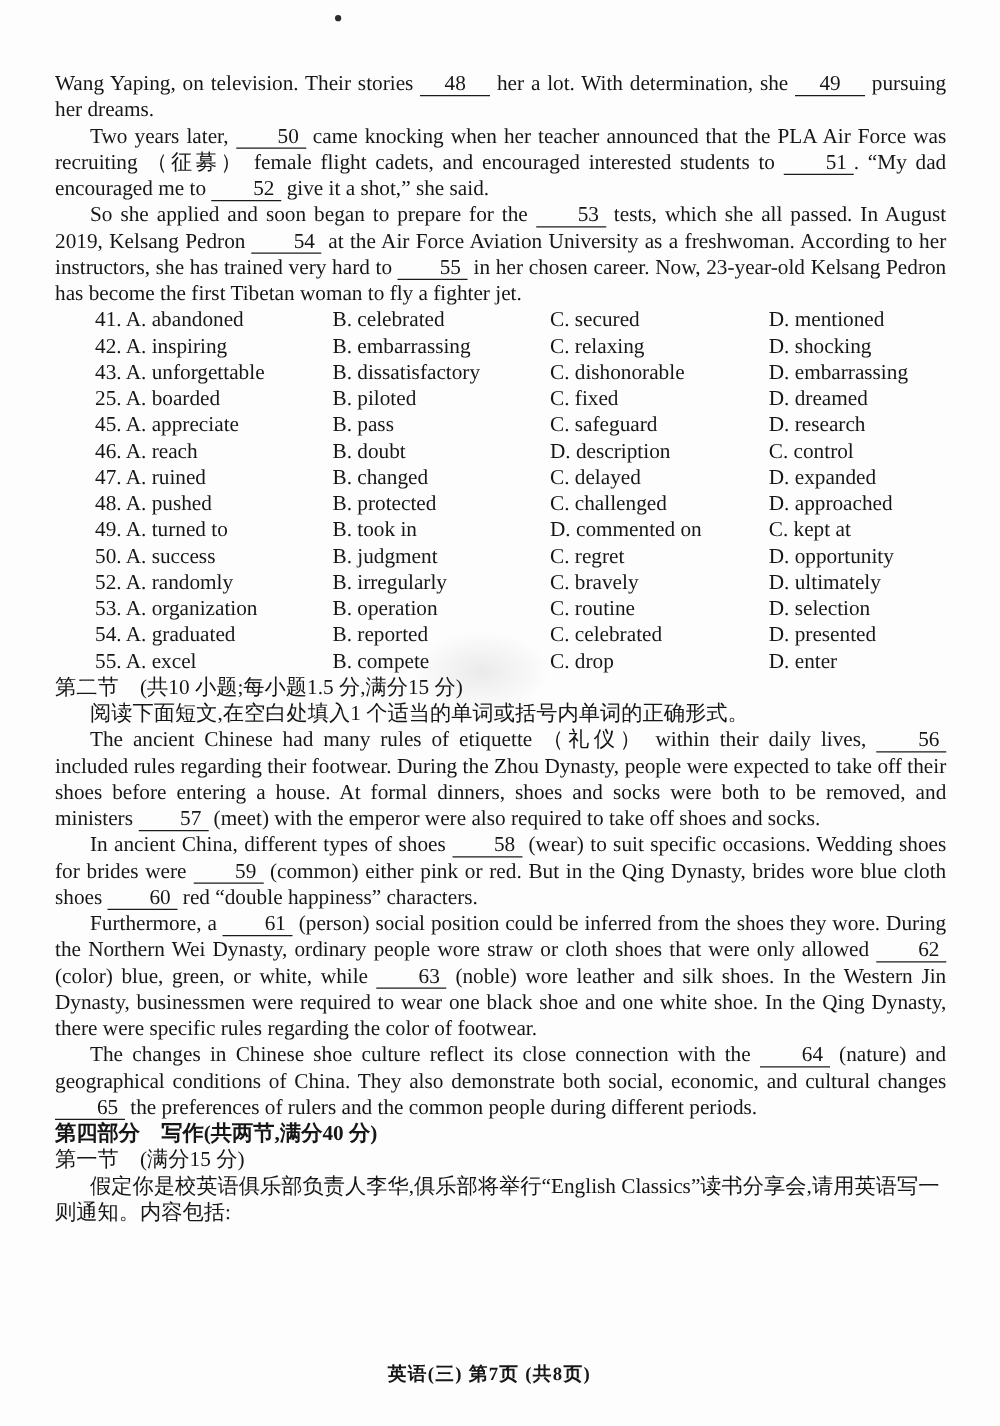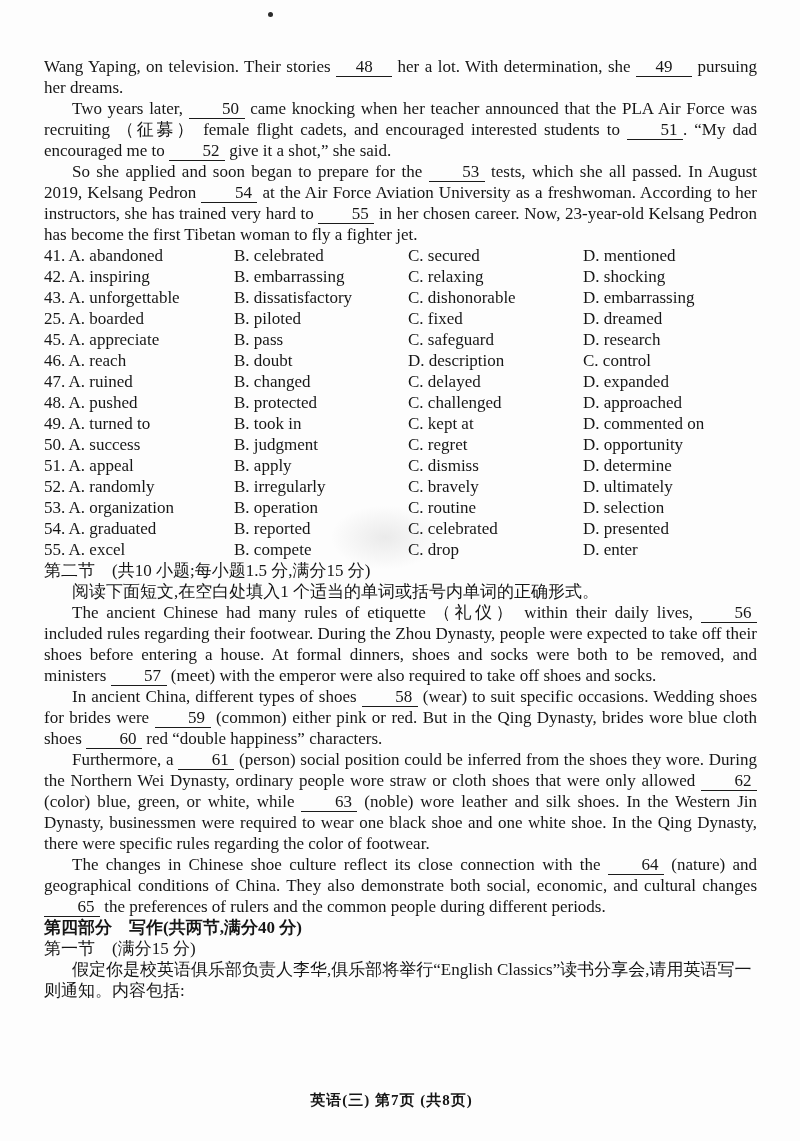--- a/index.html
+++ b/index.html
@@ -21,21 +21,21 @@
   .bold-cn { font-weight: bold; }
   .blank {
     display: inline-block;
     min-width: 48px;
     padding: 0 4px;
     text-align: center;
     border-bottom: 1px solid #1b1b1b;
     line-height: 18px;
   }
   .opt-row { display: grid; grid-template-columns: 190px 174px 175px 1fr; }
-  .opt-cell { white-space: nowrap; overflow: hidden; }
+  .opt-cell { white-space: nowrap; overflow: hidden; margin-left: 32px; }
   .footer {
     position: absolute; left: 0; right: 17px; bottom: 30px;
     text-align: center;
     font-weight: bold;
     font-size: 15px;
     letter-spacing: 1px;
   }
   .print-dot {
     position: absolute; left: 268px; top: 12px;
     width: 5px; height: 5px; background: #2b2b2b; border-radius: 50%;
@@ -113,37 +113,31 @@
     <div class="opt-row">
       <span class="opt-cell">48. A. pushed</span>
       <span class="opt-cell">B. protected</span>
       <span class="opt-cell">C. challenged</span>
       <span class="opt-cell">D. approached</span>
     </div>
 
     <div class="opt-row">
       <span class="opt-cell">49. A. turned to</span>
       <span class="opt-cell">B. took in</span>
+      <span class="opt-cell">D. commented on</span>
       <span class="opt-cell">C. kept at</span>
-      <span class="opt-cell">D. commented on</span>
     </div>
 
     <div class="opt-row">
       <span class="opt-cell">50. A. success</span>
       <span class="opt-cell">B. judgment</span>
       <span class="opt-cell">C. regret</span>
       <span class="opt-cell">D. opportunity</span>
     </div>
 
-    <div class="opt-row">
-      <span class="opt-cell">51. A. appeal</span>
-      <span class="opt-cell">B. apply</span>
-      <span class="opt-cell">C. dismiss</span>
-      <span class="opt-cell">D. determine</span>
-    </div>
 
     <div class="opt-row">
       <span class="opt-cell">52. A. randomly</span>
       <span class="opt-cell">B. irregularly</span>
       <span class="opt-cell">C. bravely</span>
       <span class="opt-cell">D. ultimately</span>
     </div>
 
     <div class="opt-row">
       <span class="opt-cell">53. A. organization</span>

